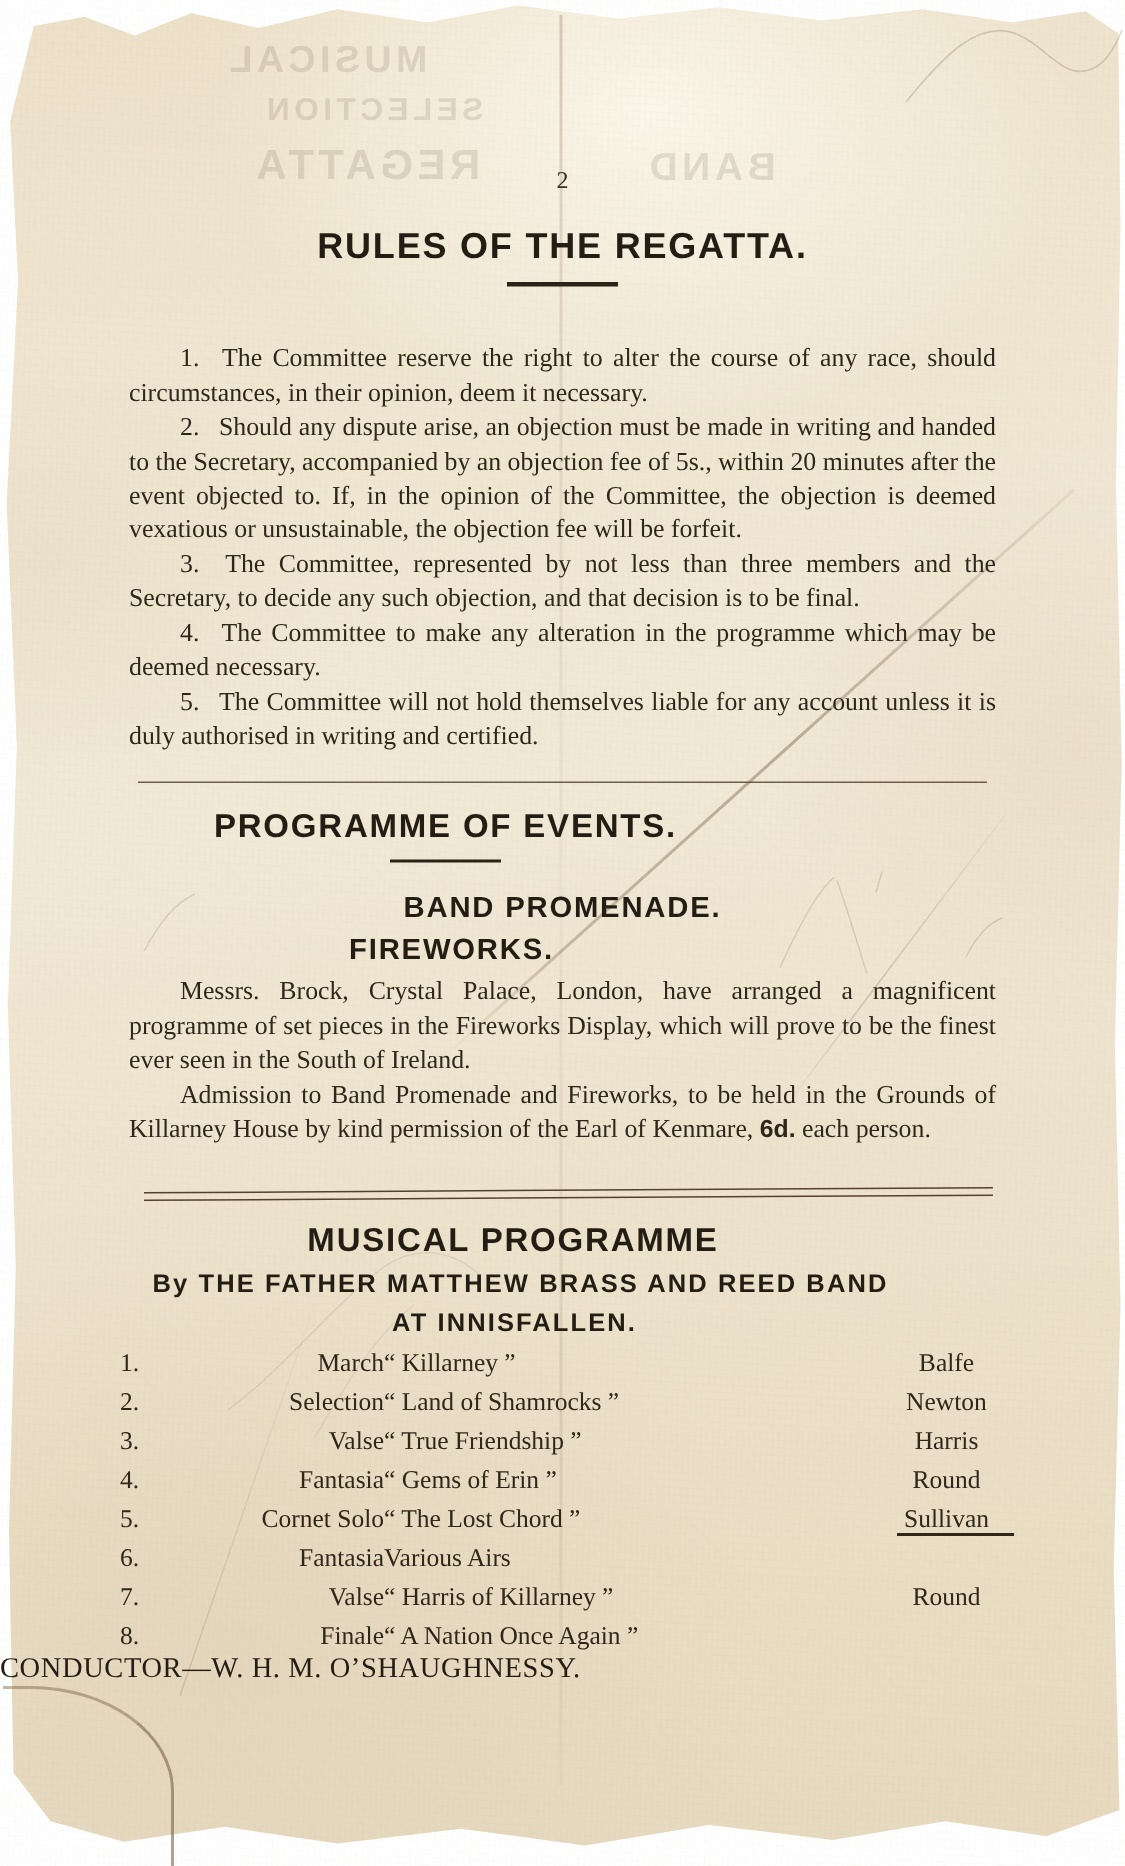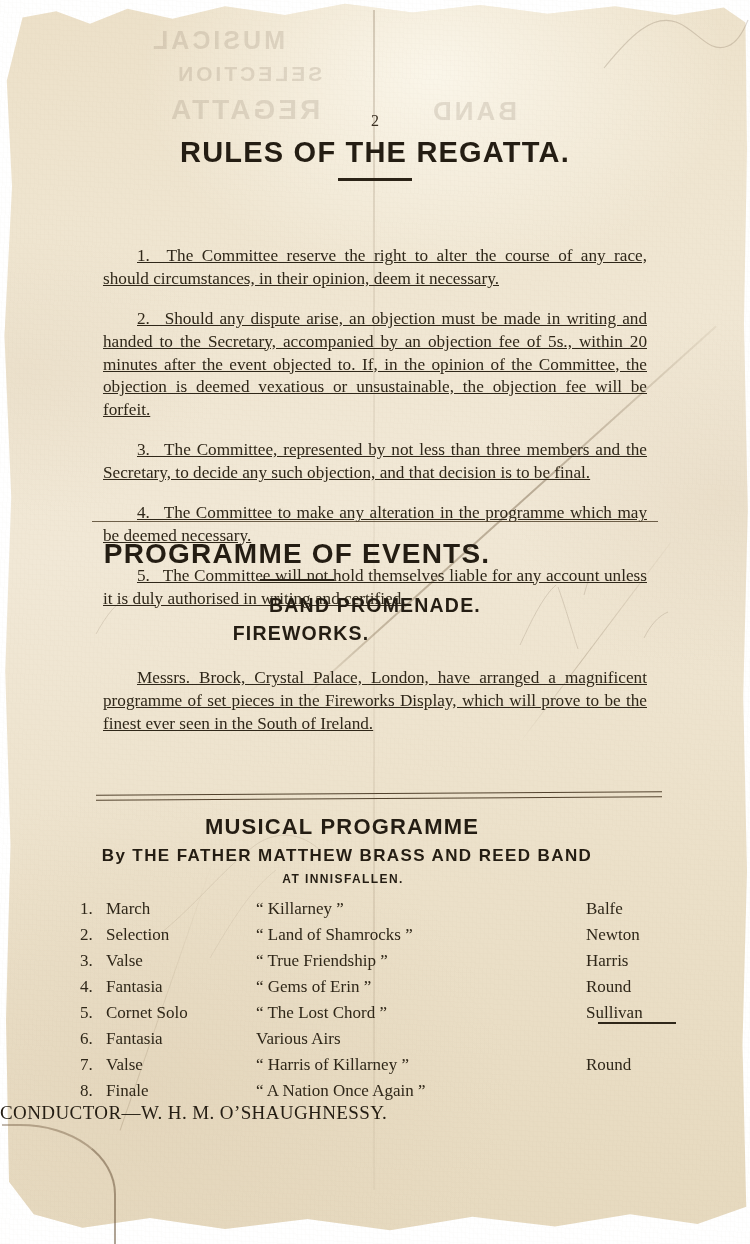--- a/index.html
+++ b/index.html
@@ -159,23 +159,22 @@
   .body-col {
     position: absolute;
     left: 86px;
     width: 578px;
     font-size: 17.2px;
     line-height: 1.33;
     text-align: justify;
     color: #2f2719;
   }
   .body-col p {
-    margin: 17px;
+    margin: 0;
     text-indent: 34px;
-    text-decoration: underline;
   }
 
   .hr-thin {
     position: absolute;
     left: 92px;
     width: 566px;
     height: 1px;
     background: #564630;
     opacity: 0.85;
   }
@@ -199,23 +198,23 @@
     color: #2f2719;
     border-collapse: collapse;
   }
   .prog td {
     padding: 0;
     height: 26px;
     vertical-align: middle;
     white-space: nowrap;
   }
   .prog .c-num   { width: 26px; text-align: left; }
-  .prog .c-type  { width: 150px; text-align: left; }
+  .prog .c-type  { width: 150px; text-align: right; }
   .prog .c-title { width: 330px; text-align: left; }
-  .prog .c-comp  { width: 90px;  text-align: left; }
+  .prog .c-comp  { width: 90px;  text-align: center; }
 
   .comp-rule {
     position: absolute;
     left: 598px;
     top: 1022px;
     width: 78px;
     height: 2px;
     background: #2f2719;
   }
 
@@ -262,63 +261,64 @@
   <div class="crease-vert"></div>
   <div class="crease-diag"></div>
   <div class="crease-diag2"></div>
   <div class="crease-corner"></div>
   <div class="crease-lower"></div>
 
   <div class="content">
 
     <div class="page-num">2</div>
 
-    <div class="sec-head" style="position:absolute; left:0; top:136px; width:750px; font-size:29px;">
+    <div class="sec-head" style="position:absolute; left:0; top:151px; width:750px; font-size:24px;">
       <span>RULES OF THE REGATTA.</span>
       <div class="rule-short"></div>
     </div>
 
     <div class="body-col" style="top:228px;">
       <p>1.  The Committee reserve the right to alter the course of any race, should circumstances, in their opinion, deem it necessary.</p>
       <p>2.  Should any dispute arise, an objection must be made in writing and handed to the Secretary, accompanied by an objection fee of 5s., within 20 minutes after the event objected to. If, in the opinion of the Committee, the objection is deemed vexatious or unsustainable, the objection fee will be forfeit.</p>
       <p>3.  The Committee, represented by not less than three members and the Secretary, to decide any such objection, and that decision is to be final.</p>
       <p>4.  The Committee to make any alteration in the programme which may be deemed necessary.</p>
       <p>5.  The Committee will not hold themselves liable for any account unless it is duly authorised in writing and certified.</p>
     </div>
 
     <div class="hr-thin" style="top:521px;"></div>
 
-    <div class="sec-head" style="position:absolute; left:0; top:538px; width:594px; font-size:28px;">
+    <div class="sec-head" style="position:absolute; left:0; top:538px; width:594px; font-size:22px;">
       <span>PROGRAMME OF EVENTS.</span>
       <div class="rule-short" style="height:2px;"></div>
     </div>
 
     <div class="sec-head" style="position:absolute; left:0; top:594px; width:750px; font-size:19.5px;">
       <span>BAND PROMENADE.</span>
     </div>
 
     <div class="sec-head" style="position:absolute; left:0; top:622px; width:602px; font-size:19.5px;">
       <span>FIREWORKS.</span>
     </div>
 
     <div class="body-col" style="top:650px;">
       <p>Messrs. Brock, Crystal Palace, London, have arranged a magnificent programme of set pieces in the Fireworks Display, which will prove to be the finest ever seen in the South of Ireland.</p>
+      <p><span>Admission to Band Promenade and Fireworks, to be held in the Grounds of Killarney House by kind permission of the Earl of Kenmare,</span> <span style="font-family:'Liberation Sans',sans-serif; font-weight:bold; font-size:16.5px;">6d.</span> <span>each person.</span></p>
     </div>
 
     <div class="hr-double" style="top:793px;"></div>
 
     <div class="sec-head" style="position:absolute; left:0; top:814px; width:684px; font-size:22px;">
       <span>MUSICAL PROGRAMME</span>
     </div>
 
     <div class="sec-head" style="position:absolute; left:0; top:846px; width:694px; font-size:17px; letter-spacing:1.4px;">
       <span>By THE FATHER MATTHEW BRASS AND REED BAND</span>
     </div>
 
-    <div class="sec-head" style="position:absolute; left:0; top:872px; width:686px; font-size:12px; letter-spacing:1.4px;">
+    <div class="sec-head" style="position:absolute; left:0; top:872px; width:686px; font-size:17px; letter-spacing:1.4px;">
       <span>AT INNISFALLEN.</span>
     </div>
 
     <table class="prog">
       <tbody>
         <tr>
           <td class="c-num">1.</td>
           <td class="c-type">March</td>
           <td class="c-title">“ Killarney ”</td>
           <td class="c-comp">Balfe</td>

